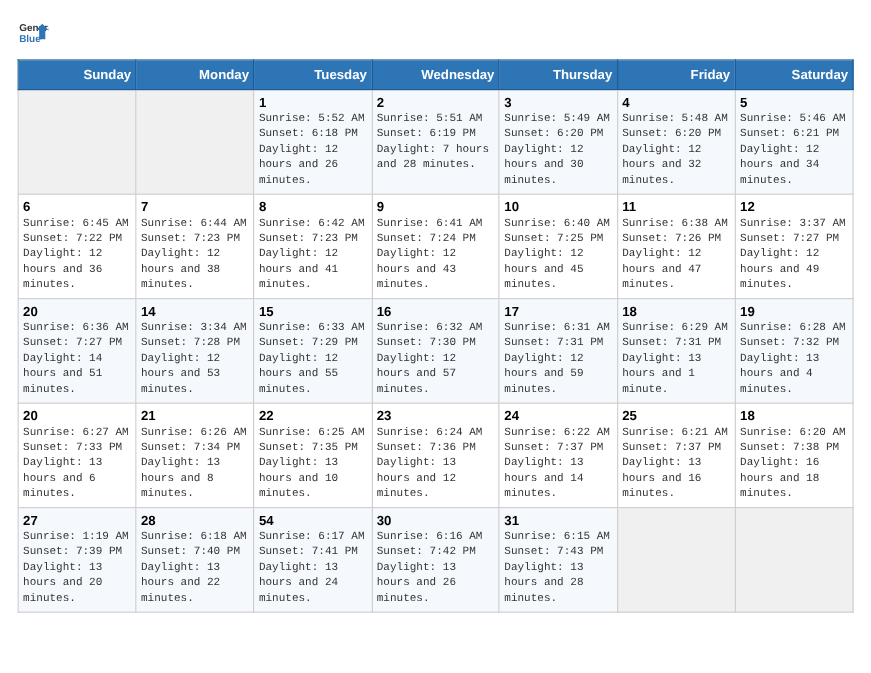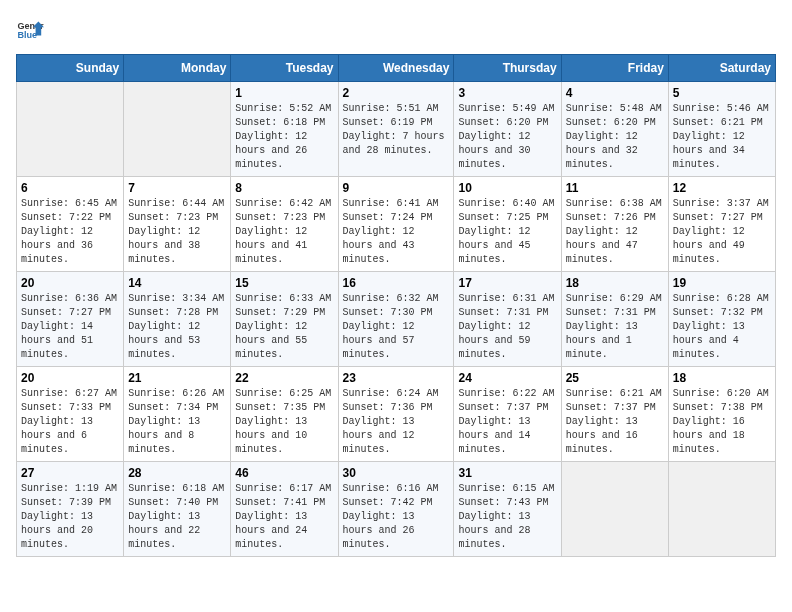--- a/index.html
+++ b/index.html
@@ -335,21 +335,21 @@
         </td>
         <td>
           <span class="day-number">28</span>
 <div class="day-info">
   <span>Sunrise: 6:18 AM</span><br>
   <span>Sunset: 7:40 PM</span><br>
   <span>Daylight: 13 hours and 22 minutes.</span>
 </div>
         </td>
         <td>
-          <span class="day-number">46</span>
+          <span class="day-number">54</span>
 <div class="day-info">
   <span>Sunrise: 6:17 AM</span><br>
   <span>Sunset: 7:41 PM</span><br>
   <span>Daylight: 13 hours and 24 minutes.</span>
 </div>
         </td>
         <td>
           <span class="day-number">30</span>
 <div class="day-info">
   <span>Sunrise: 6:16 AM</span><br>

